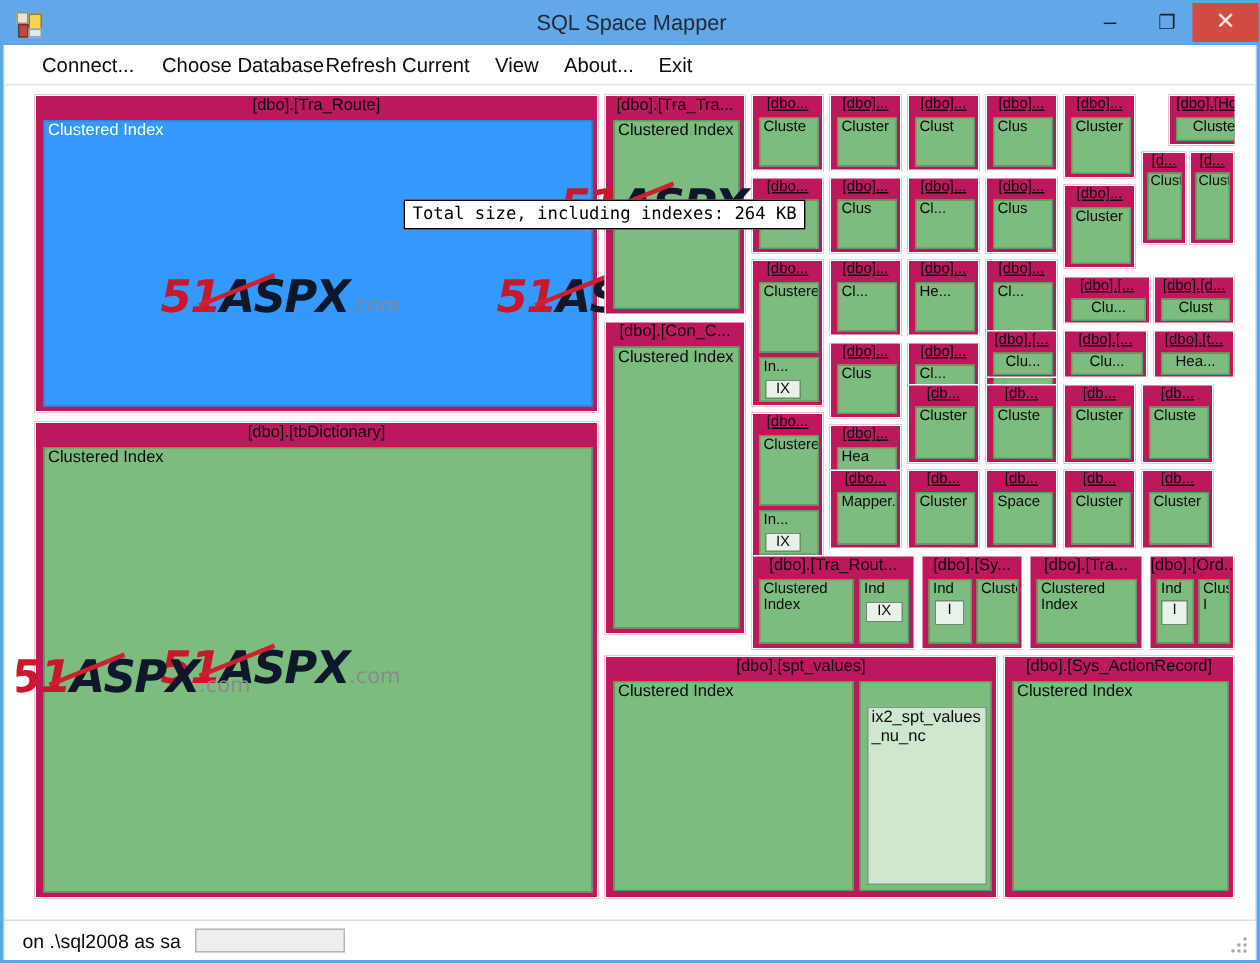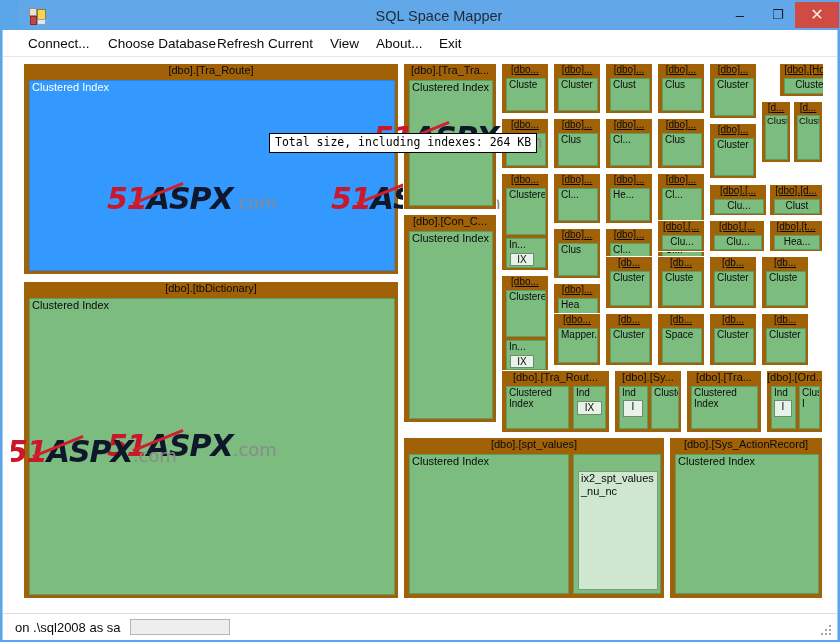--- a/index.html
+++ b/index.html
@@ -17,21 +17,21 @@
     background: #5aa6e8;
     overflow: hidden;
   }
   
   .titlebar {
     position: absolute; left: 0; top: 0;
     width: 840px; height: 30px;
     background: #5aa6e8;
   }
   .titlebar .tb-inner {
-    position: absolute; left: 19px; top: 1px; right: 1px; height: 28px;
+    position: absolute; left: 1px; top: 1px; right: 1px; height: 28px;
     background: #62a8e8;
   }
   .app-icon {
     position: absolute; left: 10px; top: 7px;
     width: 17px; height: 17px;
   }
   .app-icon i {
     position: absolute; display: block;
   }
   .app-icon .q1 { left: 0;  top: 0;  width: 8px;  height: 8px;  background: #e8e3d6; border: 1px solid #9a8f7d; box-sizing: border-box;}
@@ -87,21 +87,21 @@
   .treemap {
     position: absolute; left: 8px; top: 29px;
     width: 812px; height: 545px;
     background: #ffffff;
     overflow: hidden;
   }
   
   .node {
     position: absolute;
     box-sizing: border-box;
-    background: #a16207;
+    background: #be185d;
     border: 1px solid #ffffff;
     overflow: hidden;
   }
   .node > .cap {
     position: absolute; left: 0; top: 0; right: 0; height: 13px;
     line-height: 13px; text-align: center;
     font-size: 11px; color: #0a0a0a;
     white-space: nowrap; overflow: hidden;
   }
   .node.tiny > .cap { font-size: 10px; height: 12px; line-height: 12px; text-decoration: underline; }
@@ -140,21 +140,21 @@
     pointer-events: none;
     user-select: none;
     font-family: "DejaVu Sans", sans-serif;
     font-weight: bold;
     font-style: italic;
     white-space: nowrap;
     line-height: 1;
   }
   .wm .p1 { color: #c9182b; font-size: 30px; letter-spacing: -1px; }
   .wm .p2 { color: #0f172a; font-size: 30px; letter-spacing: -1px; }
-  .wm .p3 { color: #8a8a8a; font-size: 18px; font-style: normal; font-weight: normal; }
+  .wm .p3 { color: #8a8a8a; font-size: 14px; font-style: normal; font-weight: normal; }
   .wm .slash {
     position: absolute; width: 54px; height: 3px;
     background: #cf2030;
     transform: rotate(-22deg);
   }
 
   
   .tooltip {
     position: absolute;
     background: #ffffff;

